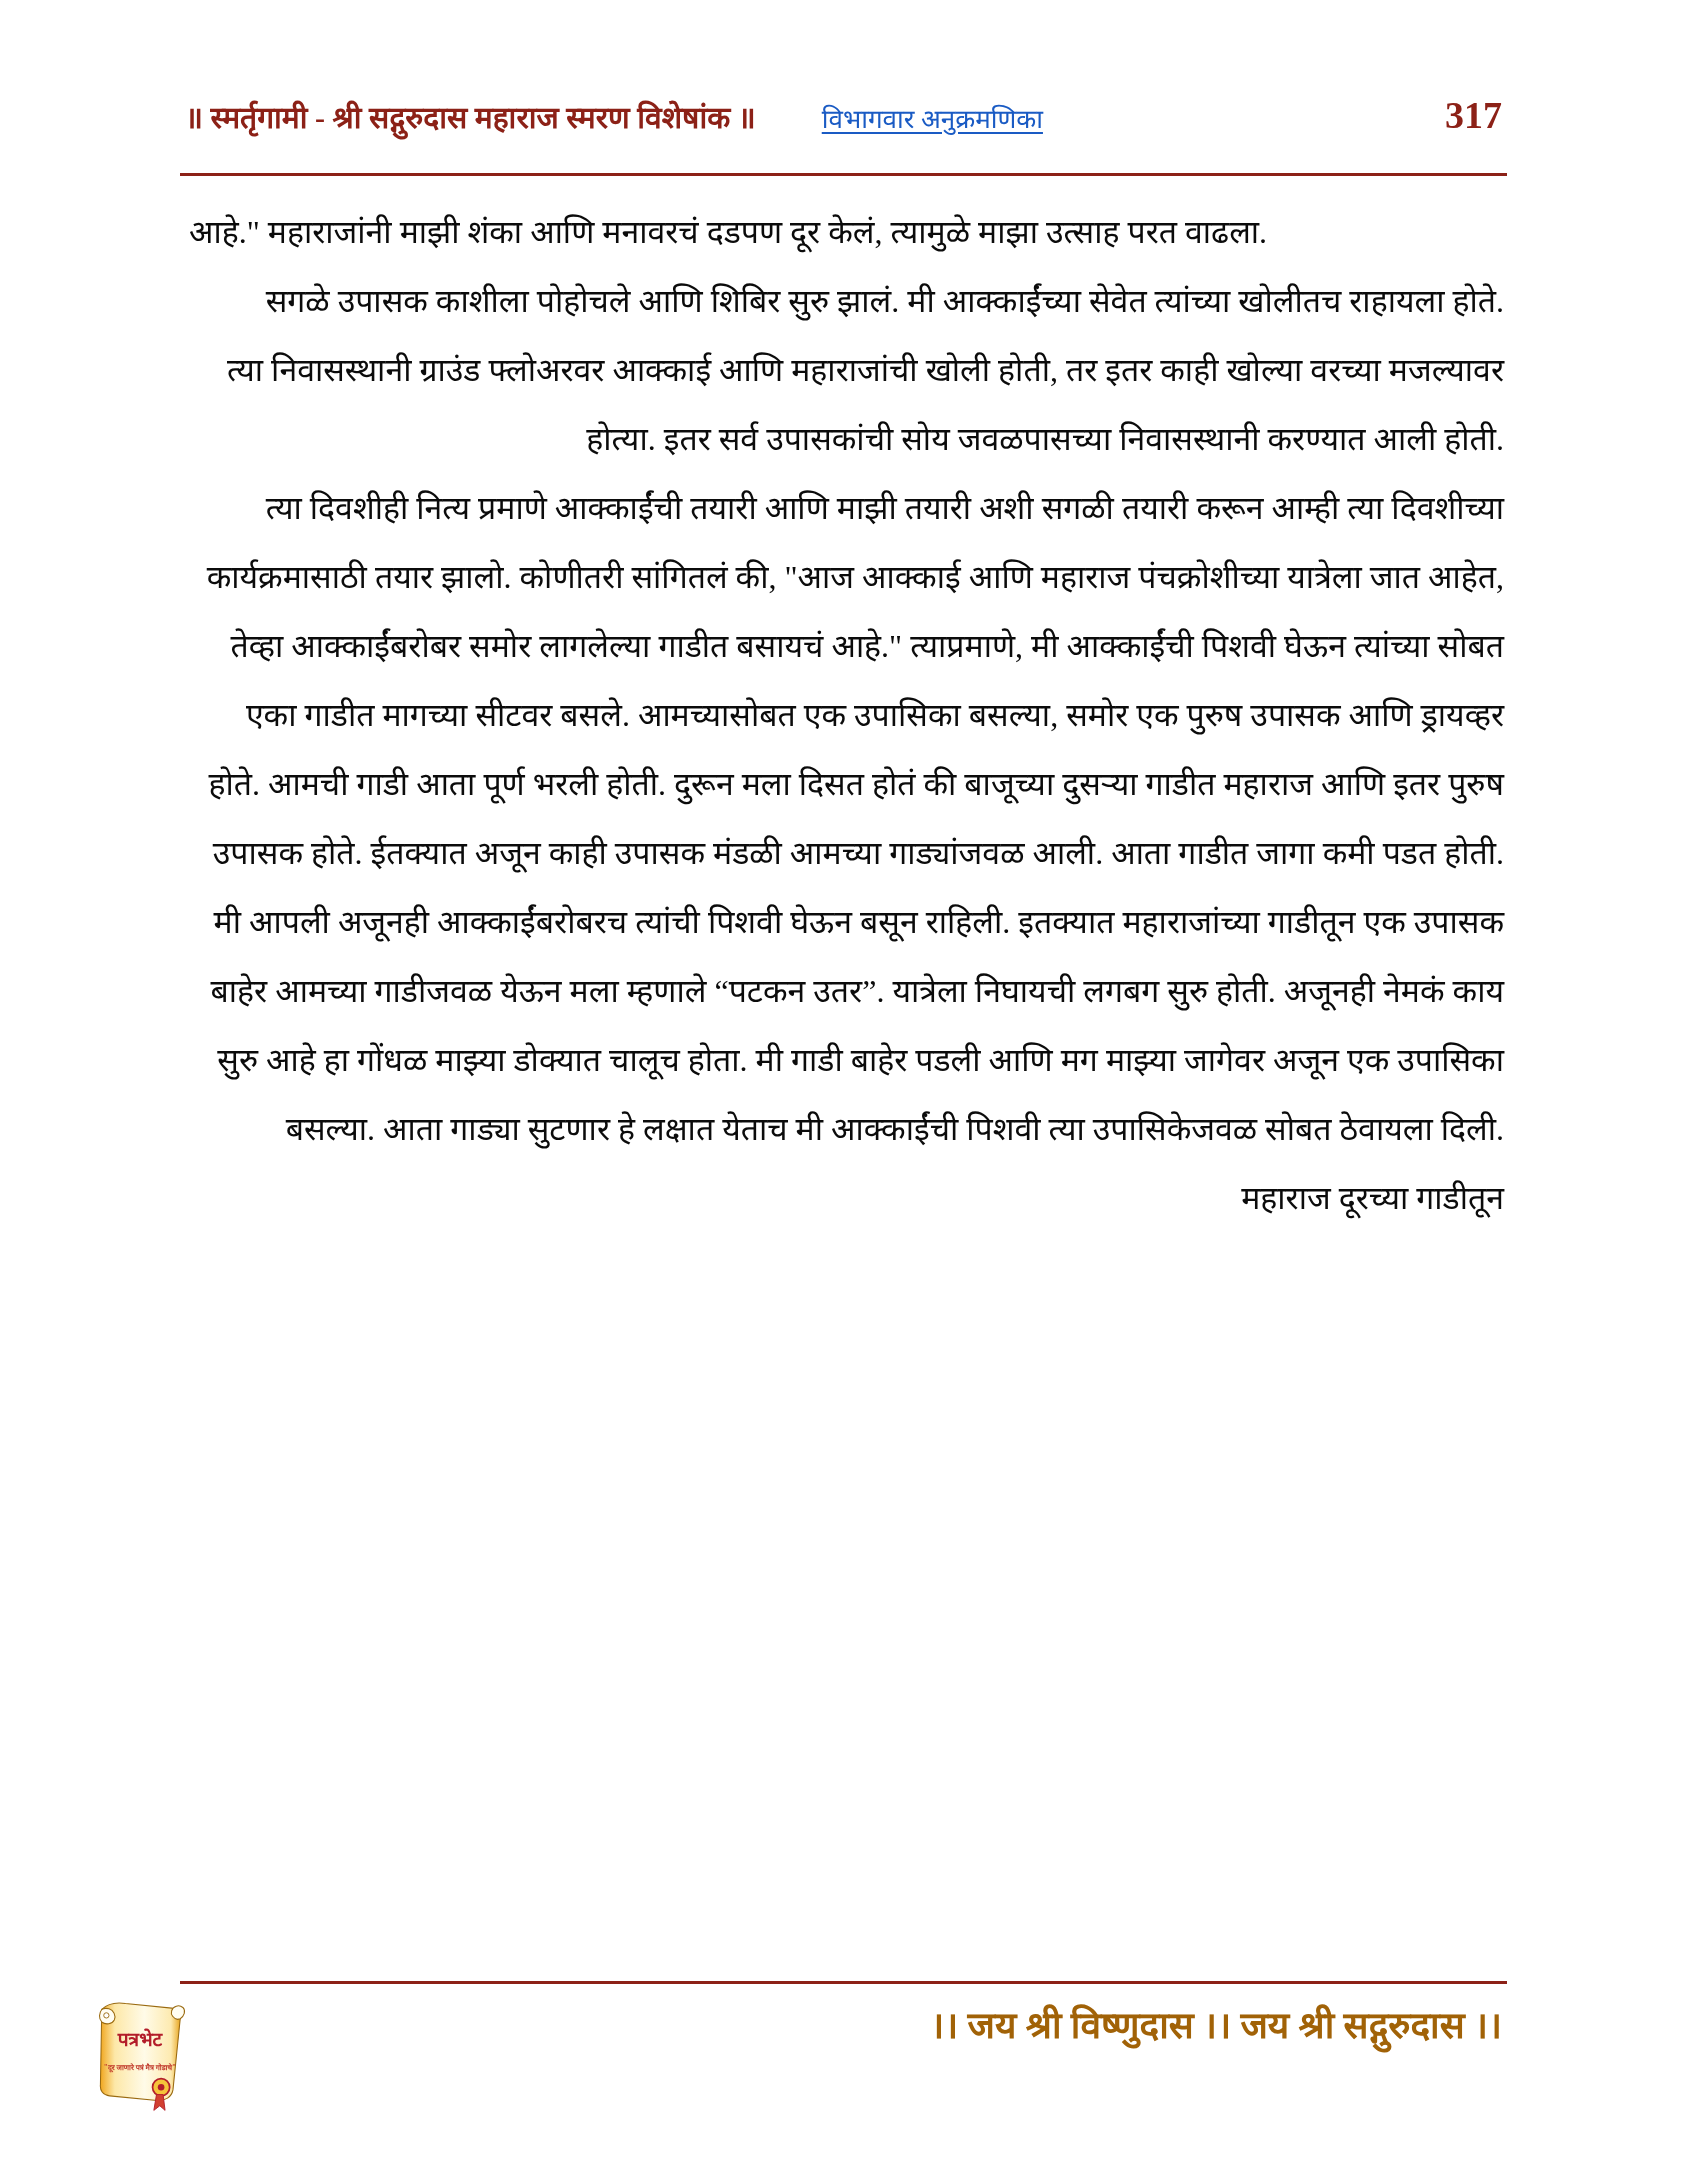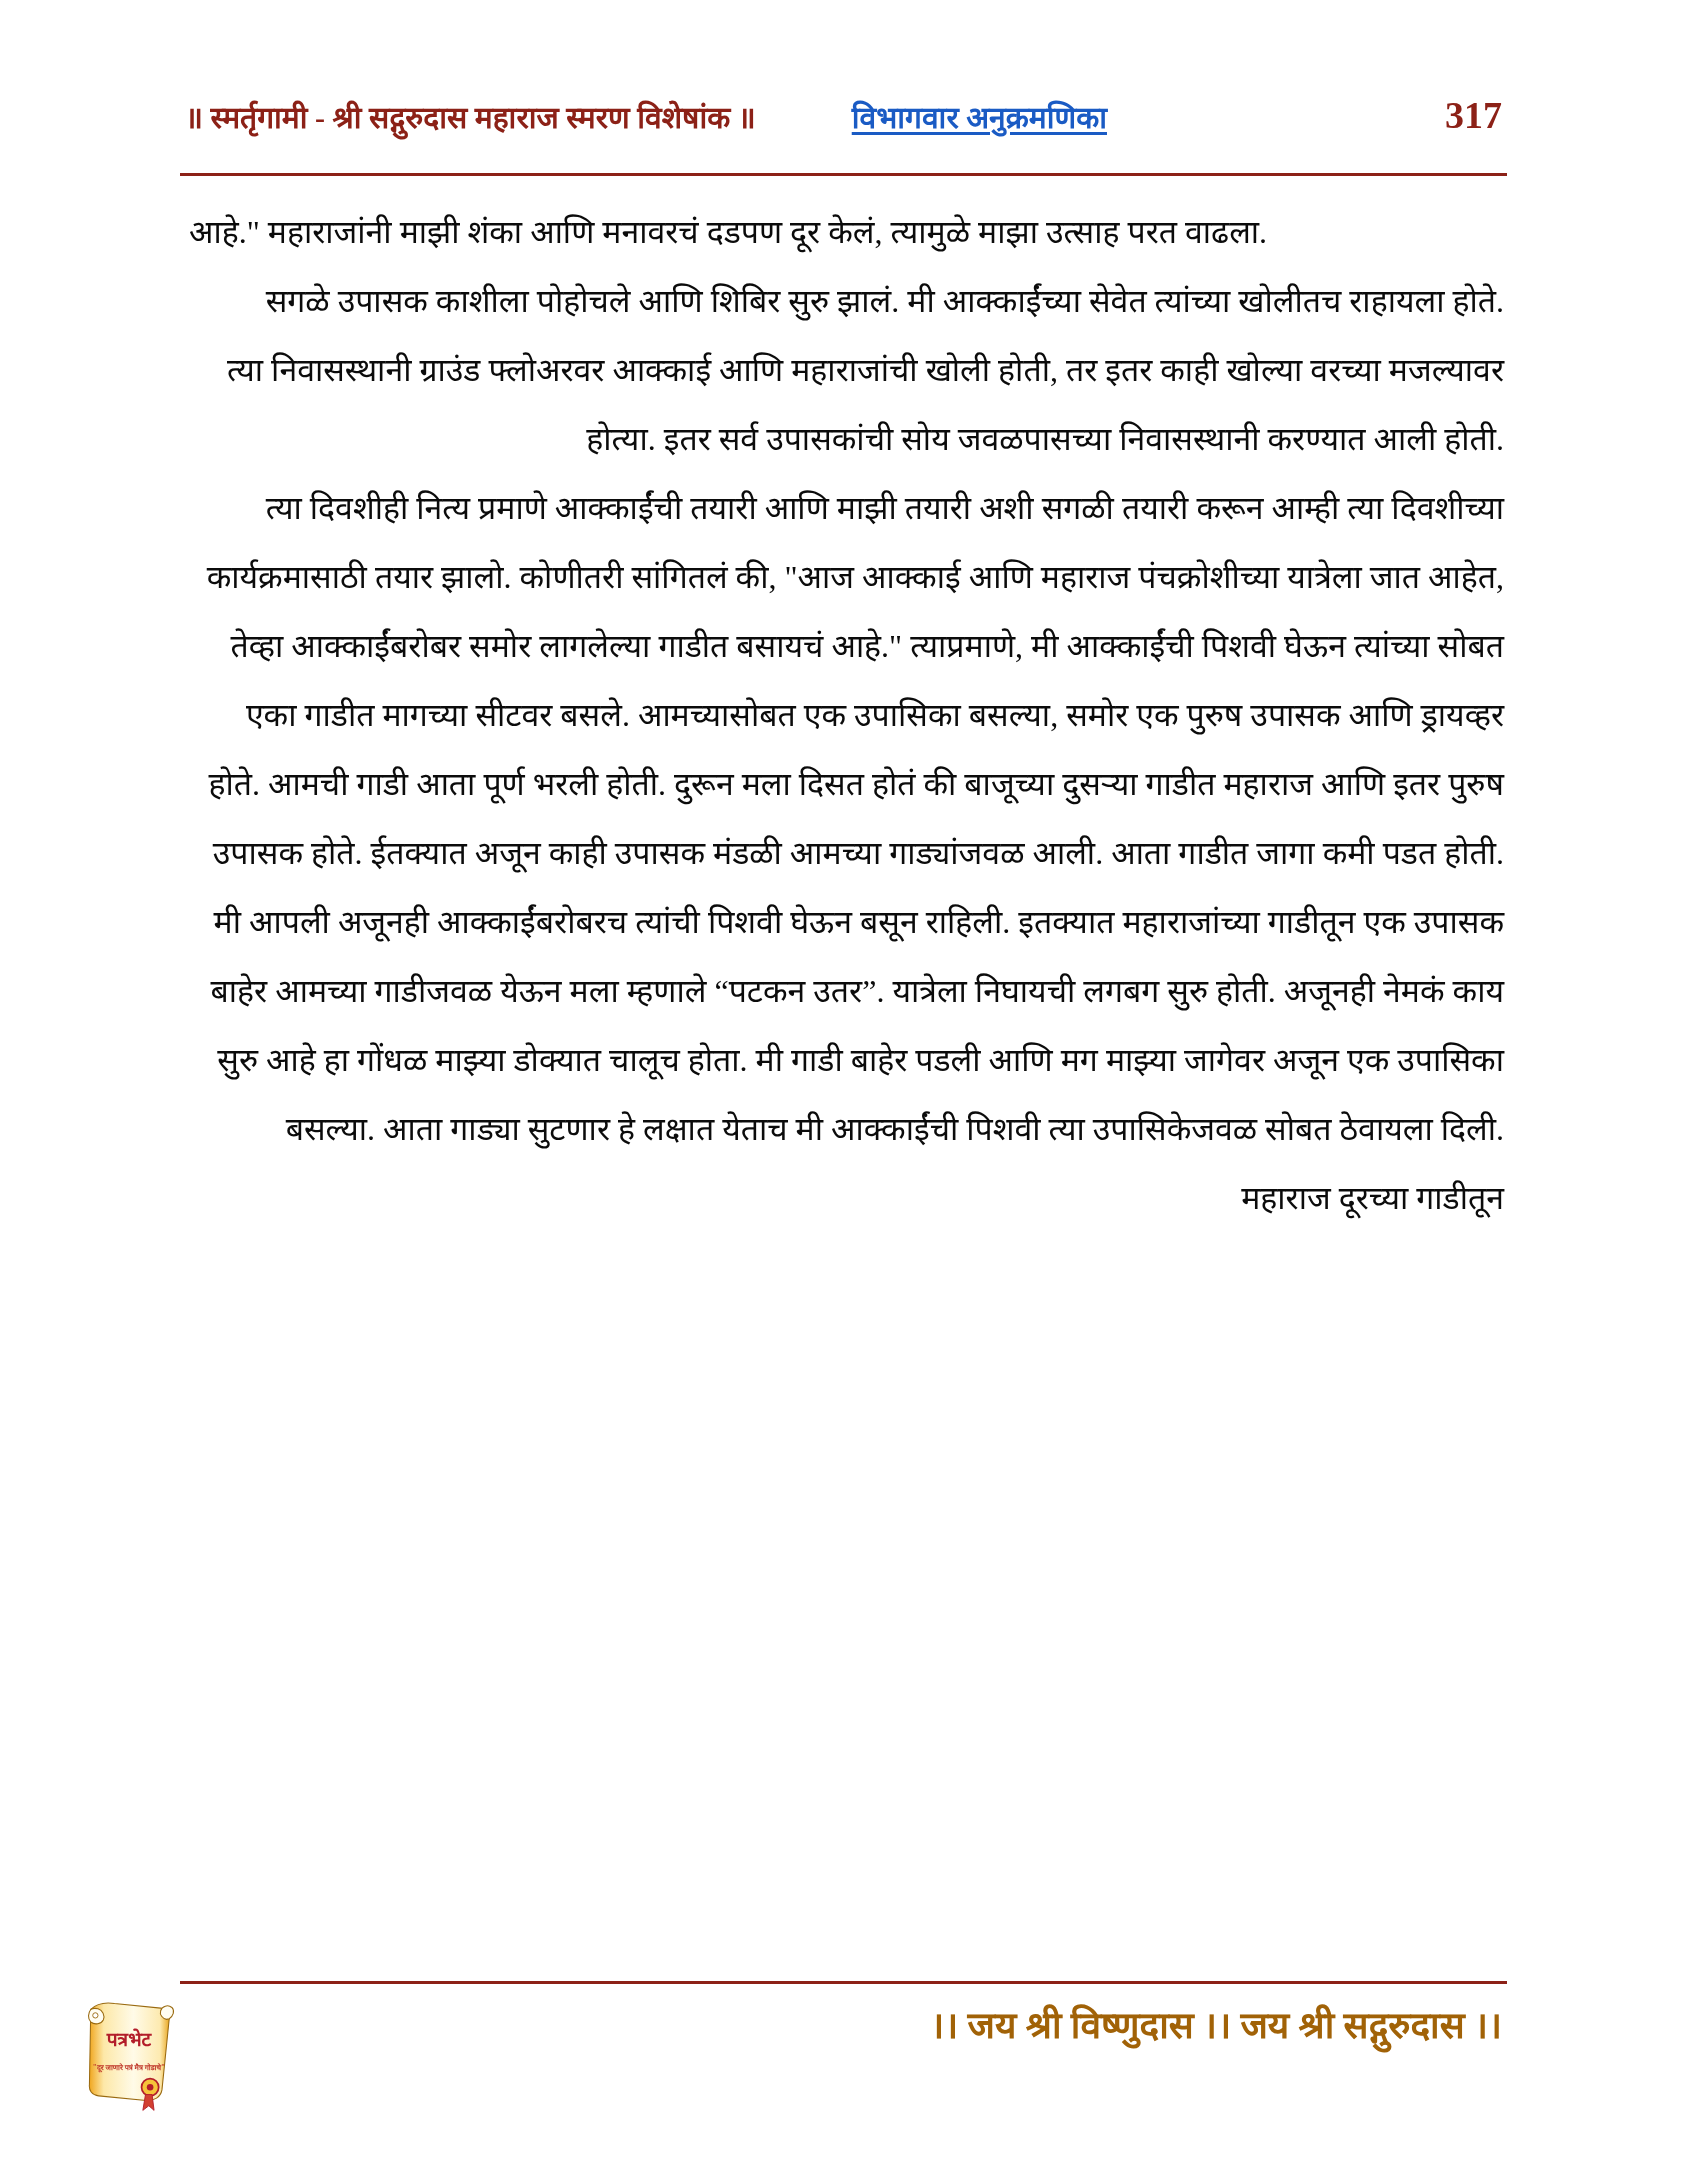--- a/index.html
+++ b/index.html
@@ -32,27 +32,27 @@
     align-items: baseline;
   }
   .hdr-title {
     font-size: 30px;
     font-weight: bold;
     color: #8c2117;
     letter-spacing: 0px;
     white-space: nowrap;
   }
   .hdr-link {
-    font-size: 30px;
-    font-weight: bold;
+    font-size: 26px;
+    font-weight: normal;
     color: #1a5bc4;
     text-decoration: underline;
     text-underline-offset: 4px;
     white-space: nowrap;
-    margin-left: 96px;
+    margin-left: 66px;
     cursor: pointer;
   }
   .hdr-pageno {
     font-size: 38px;
     font-weight: bold;
     color: #8c2117;
     margin-left: auto;
     white-space: nowrap;
   }
 
@@ -103,21 +103,21 @@
     top: 1998px;
     font-size: 37px;
     font-weight: bold;
     color: #a16207;
     white-space: nowrap;
   }
 
   
   .logo {
     position: absolute;
-    left: 76px;
+    left: 87px;
     top: 1991px;
     width: 106px;
     height: 122px;
     text-decoration: underline;
   }
   .logo svg { display: block; }
 </style>
 </head>
 <body>
 

